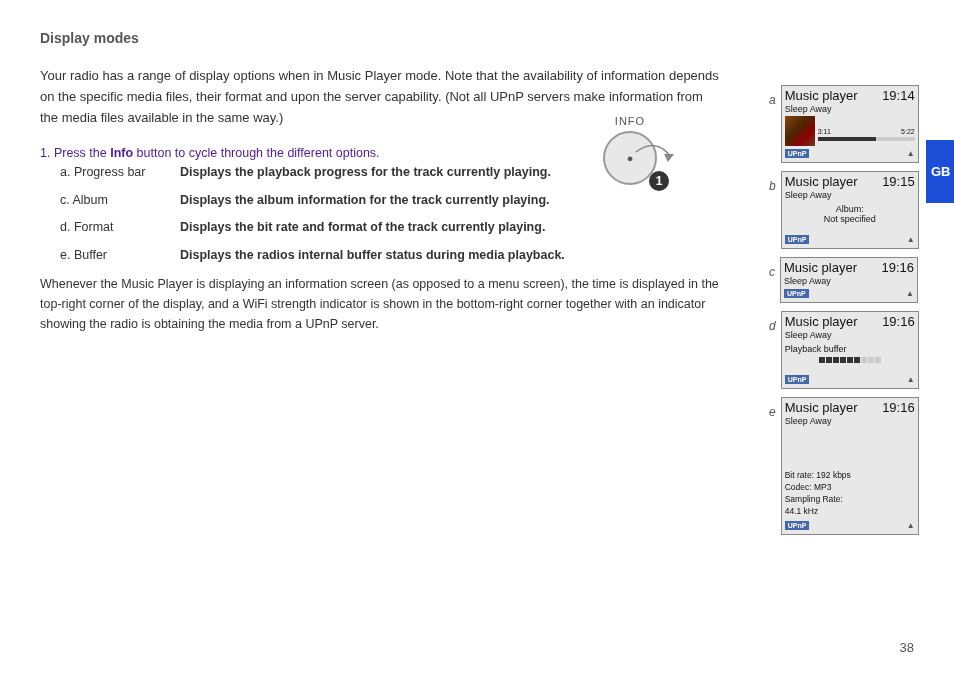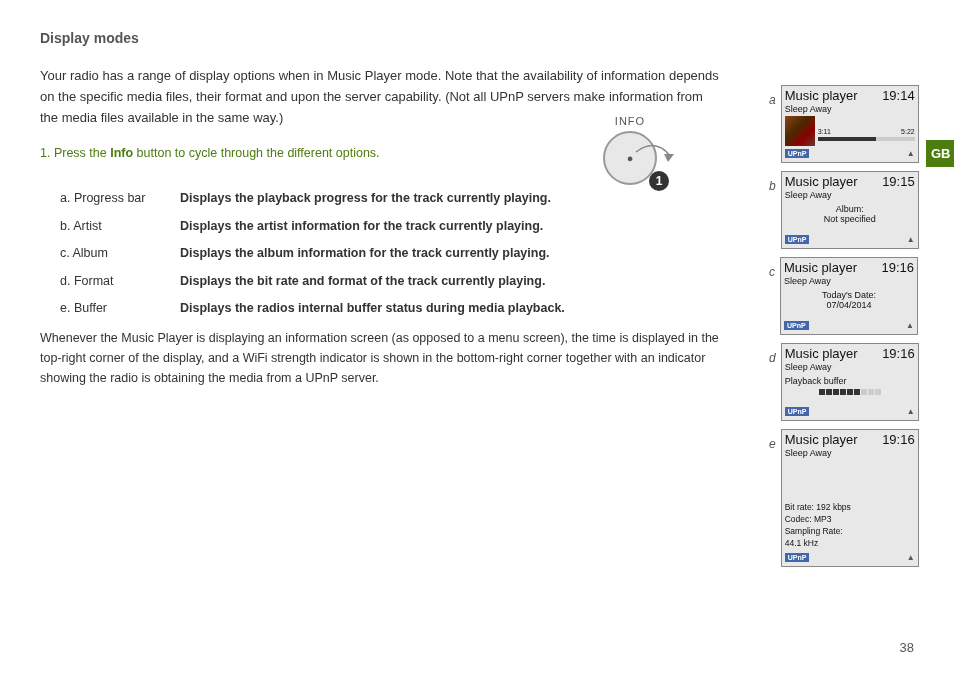--- a/index.html
+++ b/index.html
@@ -11,25 +11,25 @@
       background: #fff;
       color: #333;
       overflow: hidden;
       position: relative;
     }
 
     .gb-tab {
       position: absolute;
       right: 0;
       top: 140px;
-      background: #4d7c0f;
+      background: #1d4ed8;
       color: #fff;
       font-weight: bold;
       font-size: 13px;
-      padding: 6px 5px;
+      padding: 24px 5px;
       width: 28px;
       text-align: center;
       z-index: 10;
     }
 
     .main-content {
       position: absolute;
       left: 40px;
       top: 30px;
       width: 680px;
@@ -44,22 +44,22 @@
 
     .intro-text {
       font-size: 13px;
       line-height: 1.6;
       color: #333;
       margin-bottom: 18px;
     }
 
     .step-intro {
       font-size: 12.5px;
-      margin-bottom: 30px;
-      color: #4d7c0f;
+      margin-bottom: 4px;
+      color: #4c1d95;
     }
 
     .step-intro b { font-weight: bold; }
 
     .option-list {
       margin-left: 20px;
       margin-bottom: 8px;
     }
 
     .option-row {
@@ -318,24 +318,20 @@
   <div class="intro-text">Your radio has a range of display options when in Music Player mode. Note that the availability of information depends on the specific media files, their format and upon the server capability. (Not all UPnP servers make information from the media files available in the same way.)</div>
 
   <div class="step-intro">
     <span>1. Press the </span><b>Info</b><span> button to cycle through the different options.</span>
   </div>
 
   <div class="option-list">
     <div class="option-row">
       <span class="option-label">a. Progress bar</span>
       <span class="option-desc">Displays the playback progress for the track currently playing.</span>
-    </div>
-    <div class="option-row">
-      <span class="option-label">b. Artist</span>
-      <span class="option-desc">Displays the artist information for the track currently playing.</span>
     </div>
     <div class="option-row">
       <span class="option-label">c. Album</span>
       <span class="option-desc">Displays the album information for the track currently playing.</span>
     </div>
     <div class="option-row">
       <span class="option-label">d. Format</span>
       <span class="option-desc">Displays the bit rate and format of the track currently playing.</span>
     </div>
     <div class="option-row">
@@ -413,26 +409,20 @@
   </div>
 
   <div class="panel-wrapper">
     <span class="panel-letter">c</span>
     <div class="device-panel">
       <div class="panel-header">
         <span class="panel-title">Music player</span>
         <span class="panel-time">19:16</span>
       </div>
       <div class="panel-track">Sleep Away</div>
-      <div class="panel-body">
-        <div class="panel-c-text">
-          <div>Today's Date:</div>
-          <div>07/04/2014</div>
-        </div>
-      </div>
       <div class="panel-footer">
         <span class="upnp-badge">UPnP</span>
         <span class="wifi-icon">▲</span>
       </div>
     </div>
   </div>
 
   <div class="panel-wrapper">
     <span class="panel-letter">d</span>
     <div class="device-panel">

